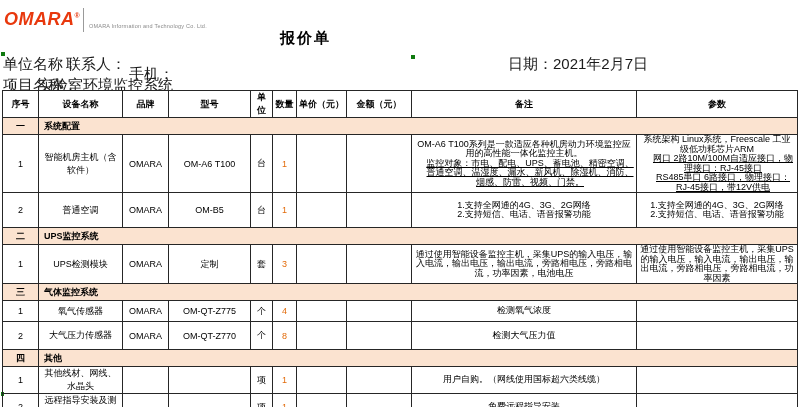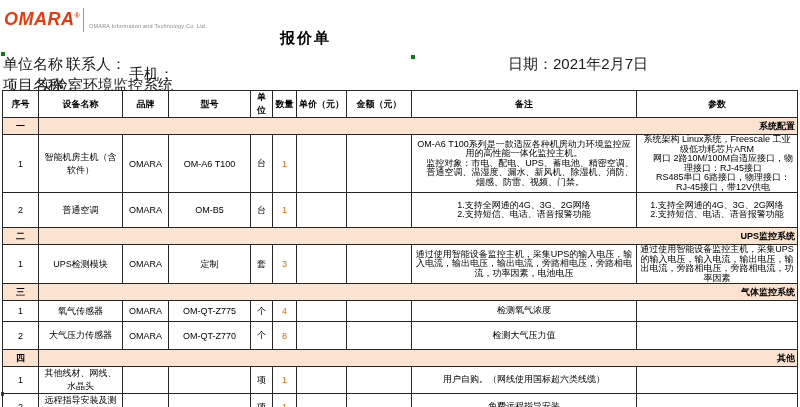--- a/index.html
+++ b/index.html
@@ -23,24 +23,24 @@
   .gmark-b{left:411px;top:55px;width:4px;height:4px;}
   .gmark-c{left:1px;top:392px;width:3px;height:4px;}
   
   table.quote{position:absolute;left:2px;top:90px;width:795px;border-collapse:collapse;
               table-layout:fixed;}
   .quote th,.quote td{border:1px solid #262626;padding:0 2px;overflow:hidden;
                       font-size:9px;vertical-align:middle;}
   .quote th{font-weight:bold;text-align:center;background:#fff;}
   .quote td{text-align:center;}
   .section-row td{background:#fbe3d0;font-weight:bold;}
-  .section-row .sec-title{text-align:right;padding-left:5px;margin-left:40px;}
+  .section-row .sec-title{text-align:left;padding-left:5px;margin-left:40px;}
   .cell-notes,.cell-params{text-align:left;vertical-align:middle;font-size:7.5px;line-height:9.5px;}
   .cellline{overflow:hidden;}
-  .cellline.u{margin-left:12px;}
+  .cellline.u{text-decoration:underline;margin-left:12px;}
   .qty{color:#e26b0a;}
 </style>
 </head>
 <body>
 
 <div class="page">
 
   <div class="logo-brand"><span>OMARA</span><span class="logo-reg">®</span></div>
   <div class="logo-divider"></div>
   <div class="logo-en">OMARA Information and Technology Co. Ltd.</div>

